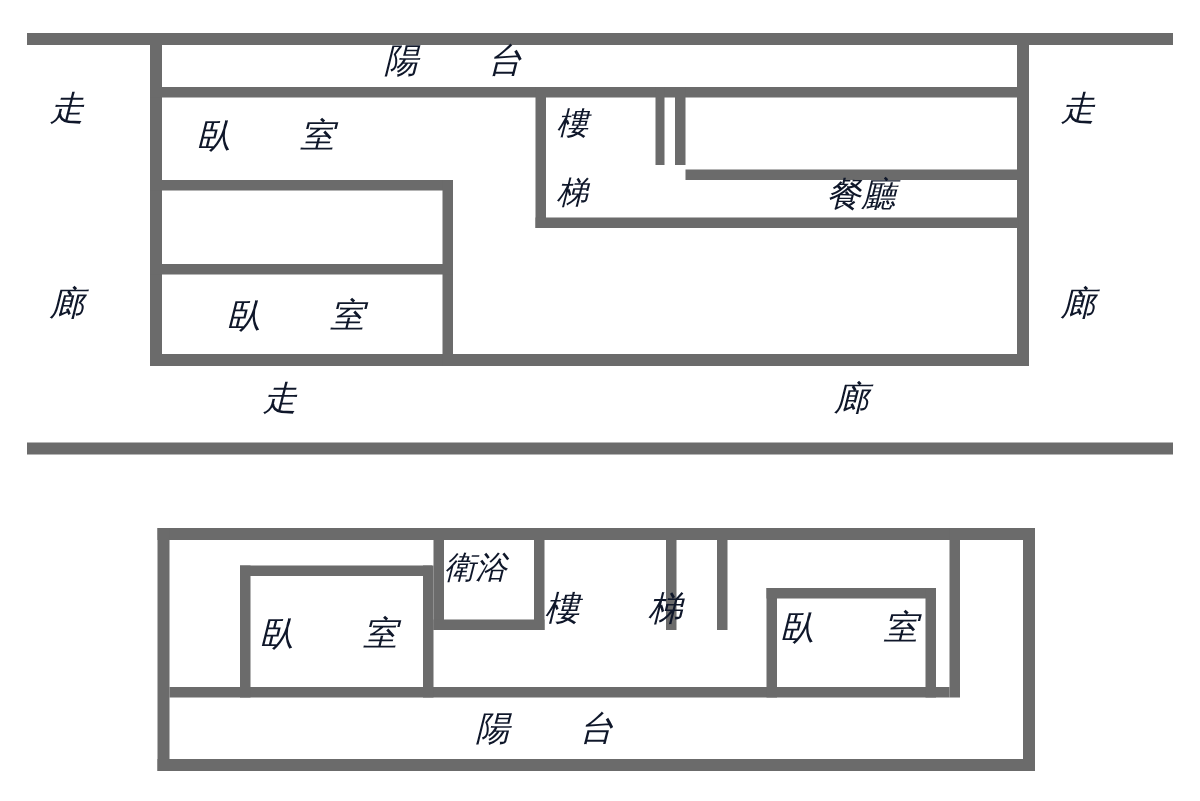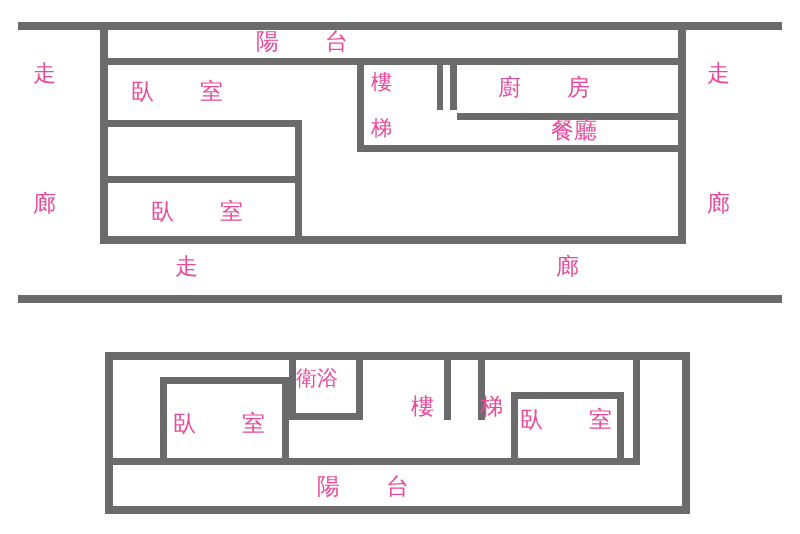--- a/index.html
+++ b/index.html
@@ -19,24 +19,25 @@
     background: #ffffff;
   }
   .wall {
     position: absolute;
     background: #6b6b6b;
   }
   .label {
     position: absolute;
     font-size: 21px;
     line-height: 1;
-    color: #ec4899;
+    color: #0f172a;
     white-space: nowrap;
     letter-spacing: 0px;
     font-family: "DejaVu Sans", "Liberation Sans", sans-serif;
+    font-style: italic;
   }
   .label.big {
     font-size: 23px;
   }
   .sep {
     position: absolute;
     background: #6b6b6b;
   }
 </style>
 </head>
@@ -60,21 +61,20 @@
   <div class="wall" style="left:357px; top:145px; width:322px; height:7px;"></div>
   <div class="wall" style="left:450px; top:58px; width:7px; height:52px;"></div>
   <div class="wall" style="left:437px; top:58px; width:6px; height:52px;"></div>
 
   <div class="wall" style="left:457px; top:113px; width:221px; height:7px;"></div>
 
   <div class="label big" style="left:256px; top:30px;">陽　　台</div>
   <div class="label big" style="left:131px; top:80px;">臥　　室</div>
   <div class="label" style="left:371px; top:72px;">樓</div>
   <div class="label" style="left:371px; top:118px;">梯</div>
-  <div class="label big" style="left:498px; top:76px;">廚　　房</div>
   <div class="label big" style="left:551px; top:119px;">餐廳</div>
   <div class="label big" style="left:151px; top:200px;">臥　　室</div>
 
   <div class="label big" style="left:33px; top:62px;">走</div>
   <div class="label big" style="left:33px; top:192px;">廊</div>
   <div class="label big" style="left:707px; top:62px;">走</div>
   <div class="label big" style="left:707px; top:192px;">廊</div>
   <div class="label big" style="left:175px; top:255px;">走</div>
   <div class="label big" style="left:556px; top:255px;">廊</div>
 
@@ -98,17 +98,17 @@
 
   <div class="wall" style="left:444px; top:360px; width:7px; height:60px;"></div>
   <div class="wall" style="left:478px; top:360px; width:7px; height:60px;"></div>
 
   <div class="wall" style="left:511px; top:392px; width:7px; height:73px;"></div>
   <div class="wall" style="left:511px; top:392px; width:113px; height:7px;"></div>
   <div class="wall" style="left:617px; top:392px; width:7px; height:73px;"></div>
 
   <div class="label big" style="left:173px; top:412px;">臥　　室</div>
   <div class="label" style="left:296px; top:368px;">衛浴</div>
-  <div class="label big" style="left:363px; top:395px;padding-left:48px;">樓　　梯</div>
+  <div class="label big" style="left:363px; top:395px;">樓　　梯</div>
   <div class="label big" style="left:520px; top:408px;">臥　　室</div>
   <div class="label big" style="left:317px; top:475px;">陽　　台</div>
 
 </div>
 
 </body></html>

